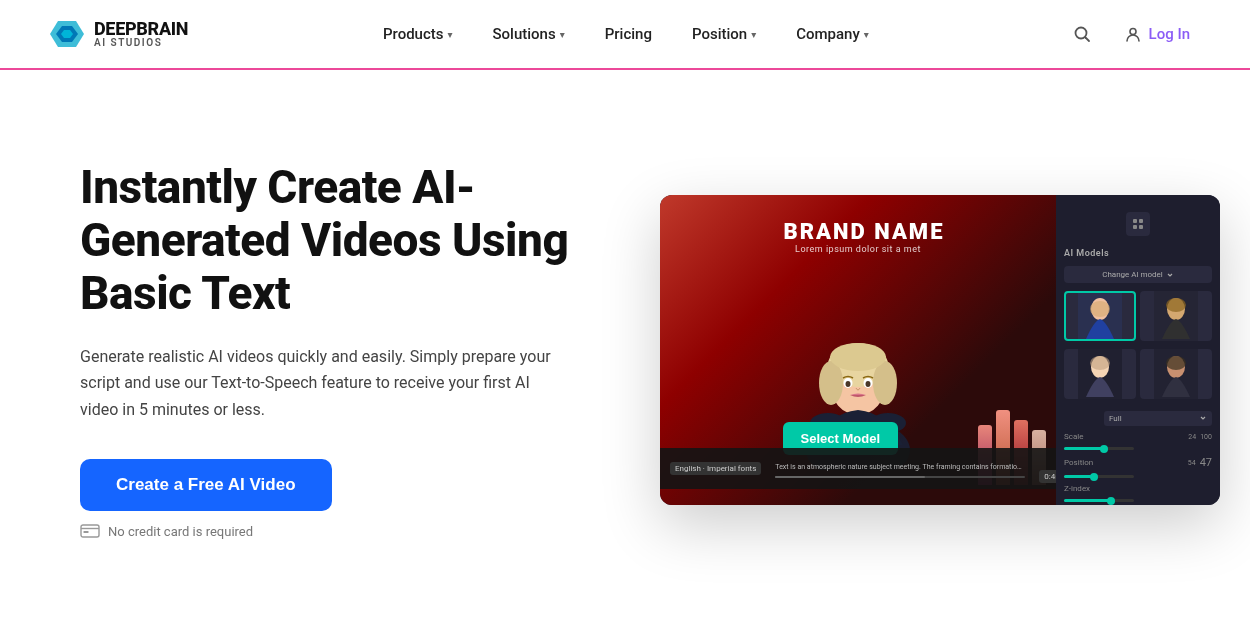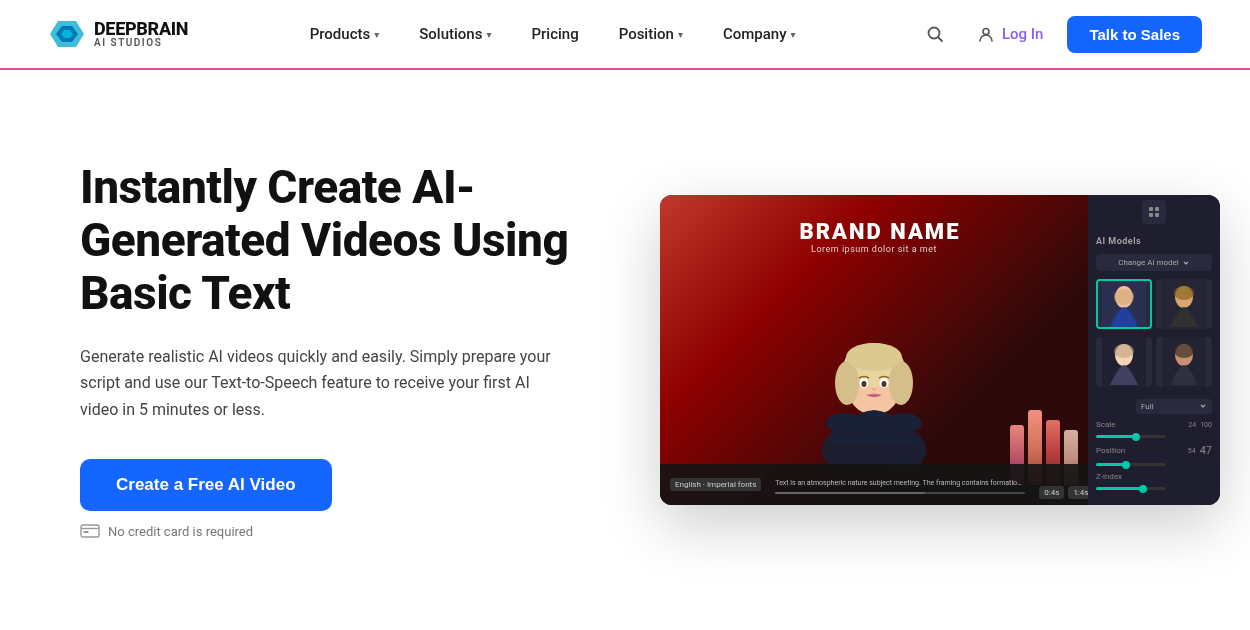--- a/index.html
+++ b/index.html
@@ -217,21 +217,21 @@
       right: 10px;
       display: flex;
       gap: 4px;
       align-items: flex-end;
     }
     .lipstick {
       border-radius: 3px 3px 0 0;
     }
     .video-controls {
       position: absolute;
-      bottom: 0;
+      bottom: 16px;
       left: 0;
       right: 0;
       background: rgba(20,20,20,0.9);
       padding: 6px 10px;
       display: flex;
       align-items: center;
       gap: 8px;
     }
     .lang-badge {
       background: #333;
@@ -257,25 +257,25 @@
     .subtitle-text {
       font-size: 7px;
       color: #bbb;
       padding: 3px 0;
       white-space: nowrap;
       overflow: hidden;
       text-overflow: ellipsis;
       max-width: 250px;
     }
     .screenshot-sidebar {
-      width: 132px;
+      width: 164px;
       background: #1e1e2e;
       display: flex;
       flex-direction: column;
-      padding: 5px 8px;
+      padding: 17px 8px;
       gap: 8px;
     }
     .sidebar-section-title {
       font-size: 9px;
       color: #aaa;
       font-weight: 600;
       letter-spacing: 0.5px;
     }
     .model-grid {
       display: grid;
@@ -406,21 +406,20 @@
         <line x1="12.5" y1="12.5" x2="16" y2="16" stroke="#555" stroke-width="1.8" stroke-linecap="round"></line>
       </svg>
     </div>
     <div class="nav-login">
       <svg width="18" height="18" viewBox="0 0 18 18">
         <circle cx="9" cy="6.5" r="3" stroke="#555" stroke-width="1.6" fill="none"></circle>
         <path d="M3 16c0-3.3 2.7-6 6-6s6 2.7 6 6" stroke="#555" stroke-width="1.6" fill="none" stroke-linecap="round"></path>
       </svg>
       <span>Log In</span>
     </div>
-    <button class="btn-talk">Talk to Sales</button>
   </div>
 </nav>
 
 <section class="hero">
   <div class="hero-left">
     <h1 class="hero-title">Instantly Create AI-Generated Videos Using Basic Text</h1>
     <p class="hero-desc">Generate realistic AI videos quickly and easily. Simply prepare your script and use our Text-to-Speech feature to receive your first AI video in 5 minutes or less.</p>
     <div>
       <button class="btn-cta">Create a Free AI Video</button>
     </div>
@@ -481,20 +480,21 @@
             </svg>
           </div>
 
           <div class="lipstick-products">
             <div class="lipstick" style="width:14px;height:60px;background:linear-gradient(to bottom,#e8867a,#c0576a,#8b2252);border-radius:3px 3px 0 0;"></div>
             <div class="lipstick" style="width:14px;height:75px;background:linear-gradient(to bottom,#f09080,#d4735a,#963d2a);border-radius:3px 3px 0 0;"></div>
             <div class="lipstick" style="width:14px;height:65px;background:linear-gradient(to bottom,#e07060,#b84040,#7a2020);border-radius:3px 3px 0 0;"></div>
             <div class="lipstick" style="width:14px;height:55px;background:linear-gradient(to bottom,#d8b0a0,#c09080,#8a5545);border-radius:3px 3px 0 0;"></div>
           </div>
 
+          <button class="select-model-btn">Select Model</button>
 
           <div class="video-controls">
             <span class="lang-badge">English · Imperial fonts</span>
             <div style="display:flex;flex-direction:column;flex:1;gap:2px;padding:0 6px;">
               <div class="subtitle-text">Text is an atmospheric nature subject meeting. The framing contains formations may differ depending on the richness of the collection meeting. Please double check your subtitles for efficiency.</div>
               <div style="width:100%;height:2px;background:#444;border-radius:1px;">
                   <div style="width:60%;height:100%;background:#666;border-radius:1px;"></div>
                 </div>
             </div>
             <div class="time-badges">

